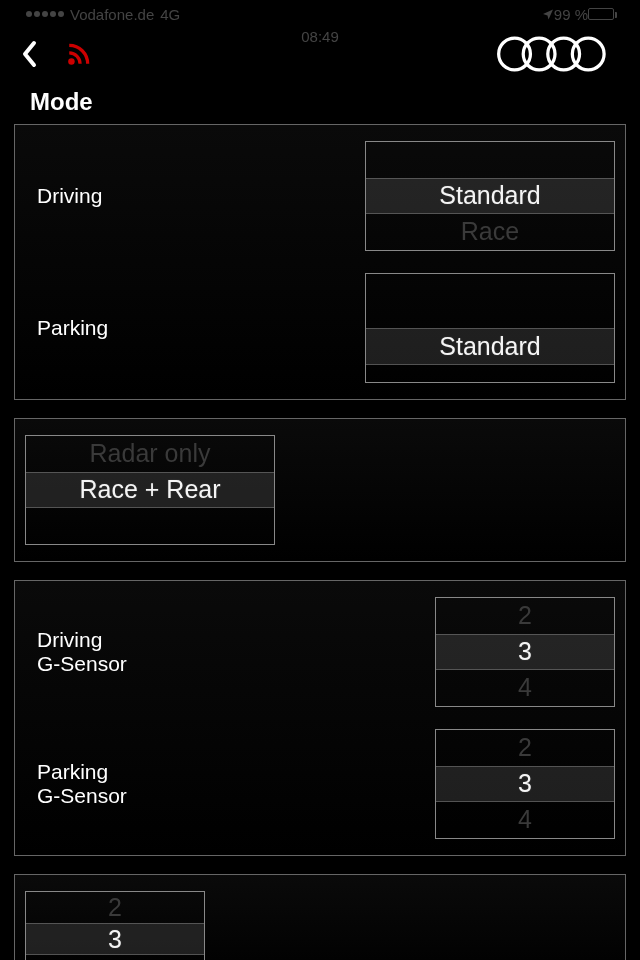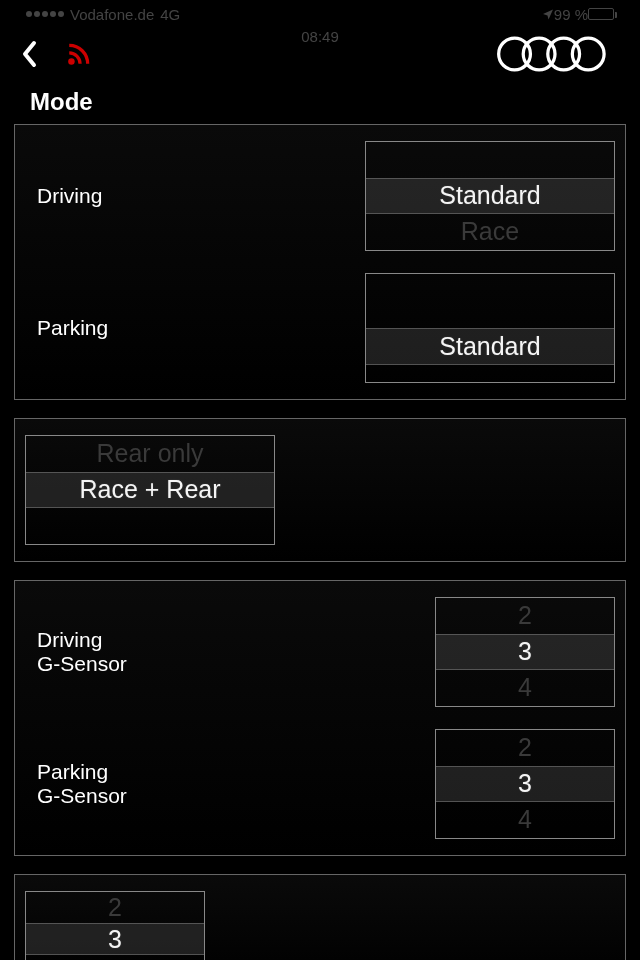--- a/index.html
+++ b/index.html
@@ -176,21 +176,21 @@
       <div class="picker">
         <div class="picker-slot"></div>
         <div class="picker-slot selected">Standard</div>
       </div>
     </div>
   </div>
 
   <div class="group">
     <div class="row">
       <div class="picker">
-        <div class="picker-slot">Rear only</div>
+        <div class="picker-slot">Radar only</div>
         <div class="picker-slot selected">Race + Rear</div>
         <div class="picker-slot"></div>
       </div>
     </div>
   </div>
 
   <div class="group">
     <div class="row">
       <div class="label" style="white-space:pre-line;">Driving
 G-Sensor</div>

